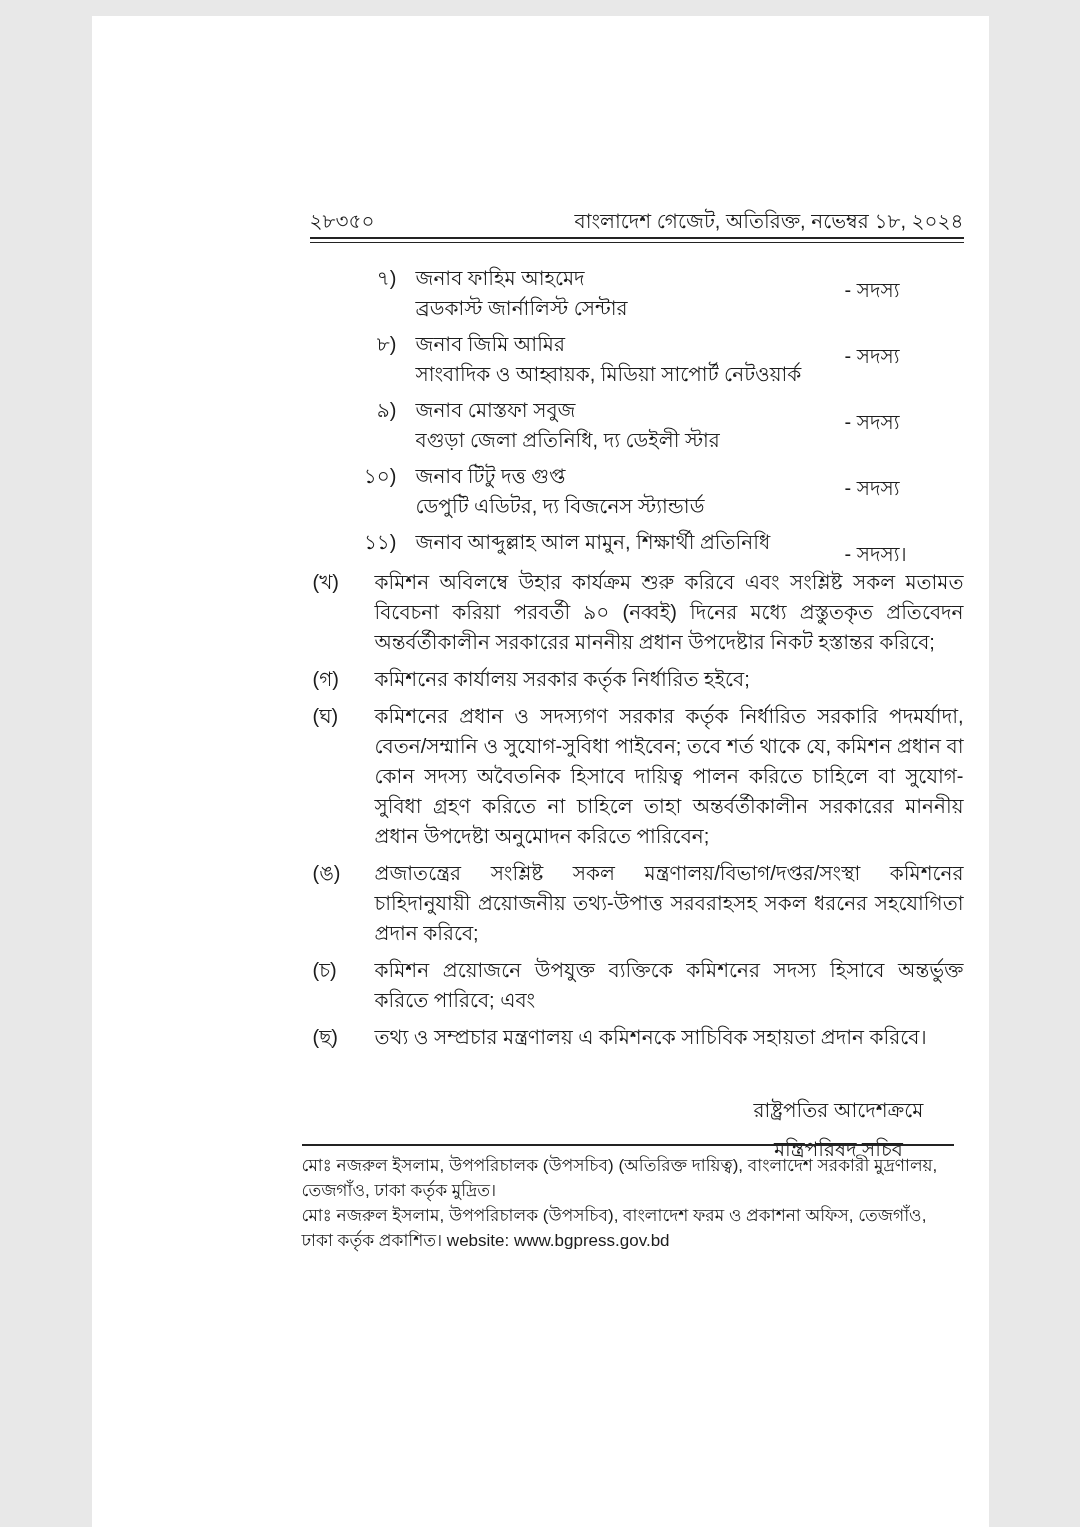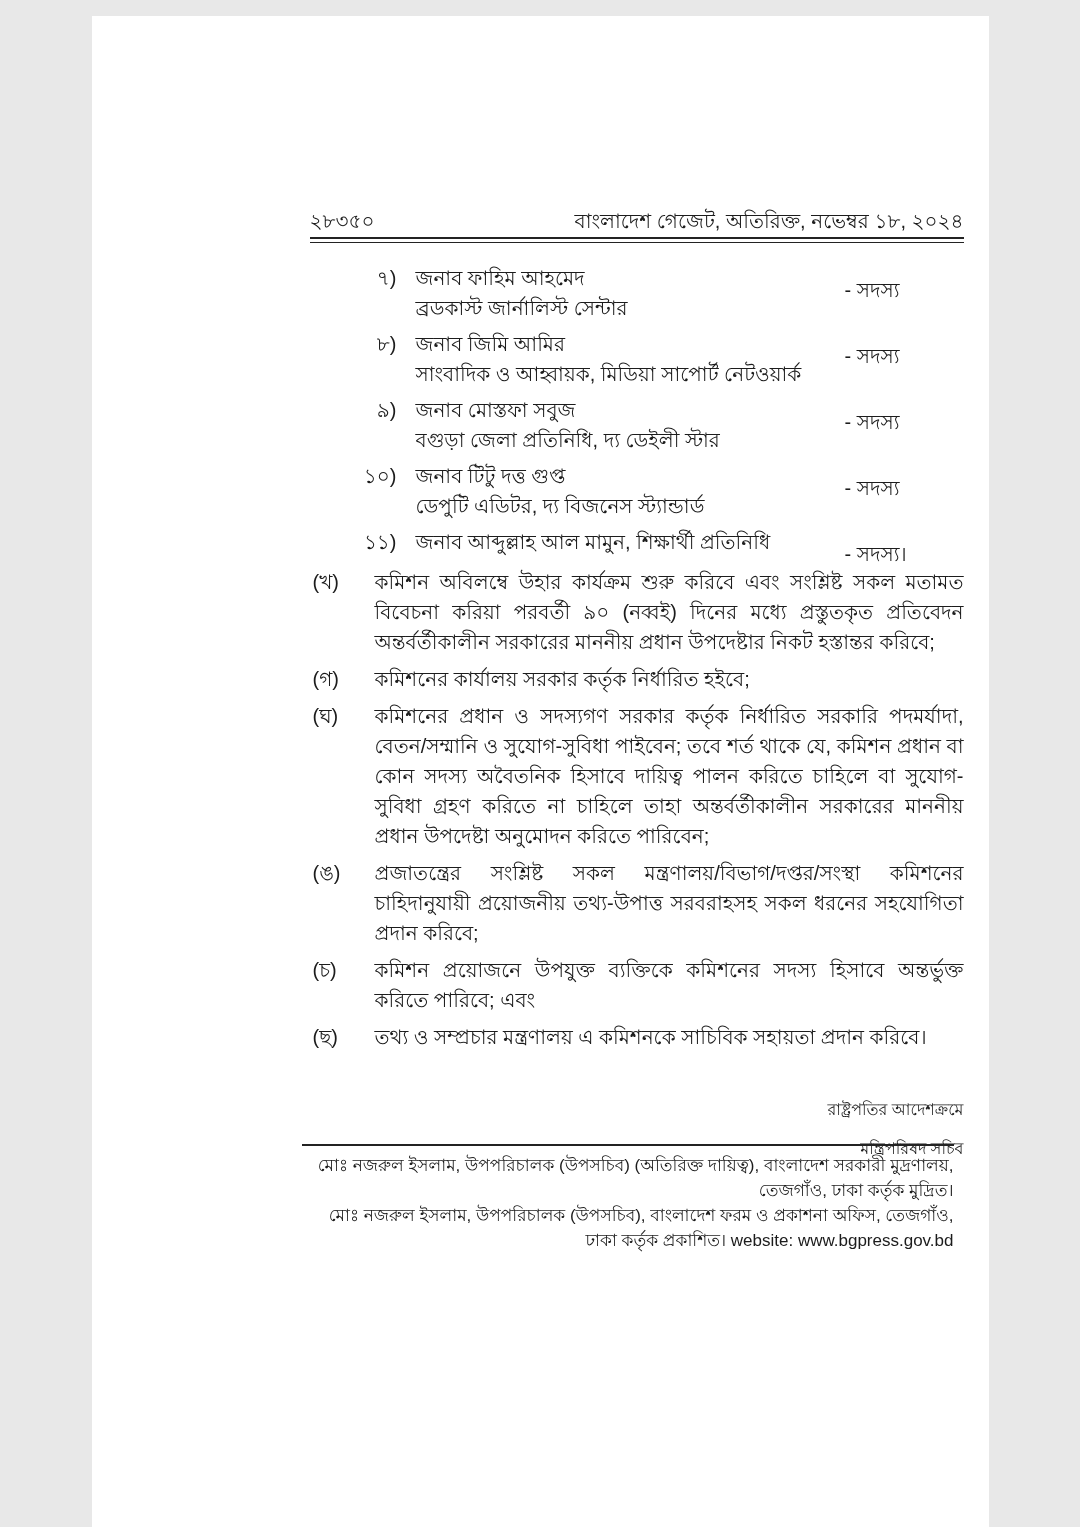--- a/index.html
+++ b/index.html
@@ -38,34 +38,34 @@
   
   .clauses { margin-top: 10px; font-size: 20px; line-height: 30px; }
   .clause { display: flex; margin-bottom: 7px; }
   .c-label { width: 65px; flex-shrink: 0; padding-left: 3px; box-sizing: border-box; }
   .c-text { flex: 1; text-align: justify; }
   
   .signature {
     margin-top: 42px;
     margin-left: auto;
     width: 250px;
-    text-align: right;
-    font-size: 16px;
+    text-align: center;
+    font-size: 20px;
     line-height: 32px;
   }
   .sig-order { margin-bottom: 7px; }
   
   .footer {
     position: absolute;
     left: 210px;
     top: 1128px;
     width: 652px;
     font-size: 17px;
     line-height: 25px;
-    text-align: right;
+    text-align: left;
   }
   .footer-rule { border-top: 2px solid #232323; margin-bottom: 7px; }
 </style>
 </head>
 <body>
 
 <div class="page">
   <div class="content">
 
     <div class="header">

